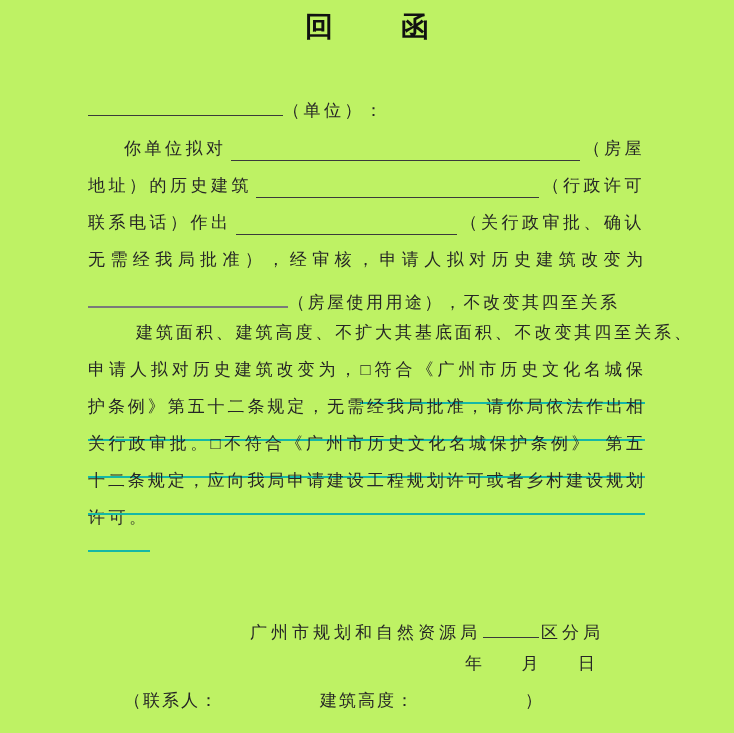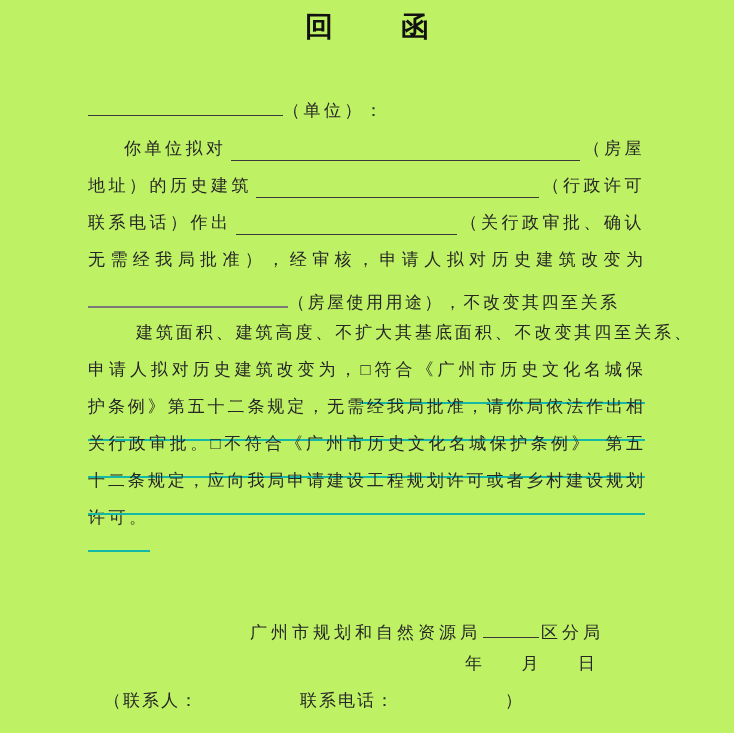--- a/index.html
+++ b/index.html
@@ -28,21 +28,21 @@
   }
   .blank.gray { border-bottom:2px solid #7a7a7a; height:19px; }
   .grow { flex:1 1 auto; margin:0 4px; }
   .w195 { width:195px; }
   .w200 { width:200px; }
   .w56  { width:56px; margin:0 2px; }
   .ul { border-bottom:2px solid #14b8a6; padding-bottom:22px; }
   .indent { margin-left:36px; }
   .sig { left:250px; width:360px; letter-spacing:4px; }
   .dateline { left:465px; width:130px; display:flex; justify-content:space-between; letter-spacing:0; }
-  .contactline { left:104px; width:420px; display:flex; letter-spacing:2px;align-items:flex-end; }
+  .contactline { left:124px; width:420px; display:flex; letter-spacing:2px;align-items:flex-end; }
   .gap110 { width:110px; } .gap120 { width:120px; }
 </style>
 </head>
 <body>
 
 <div class="page">
 
   <div class="title">回　函</div>
 
   <div class="line" style="top:95px;">
@@ -105,18 +105,18 @@
 
   <div class="line dateline" style="top:654px;">
     <span>年</span>
     <span>月</span>
     <span>日</span>
   </div>
 
   <div class="line contactline" style="top:691px;">
     <span>（联系人：</span>
     <span class="gap110"></span>
-    <span>联系电话：</span>
+    <span>建筑高度：</span>
     <span class="gap120"></span>
     <span>）</span>
   </div>
 
 </div>
 
 </body></html>

